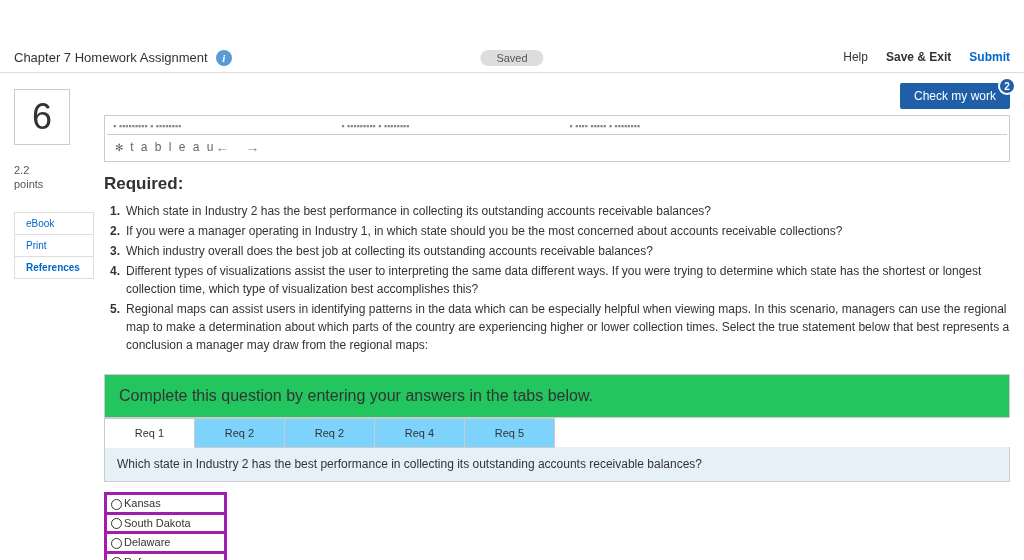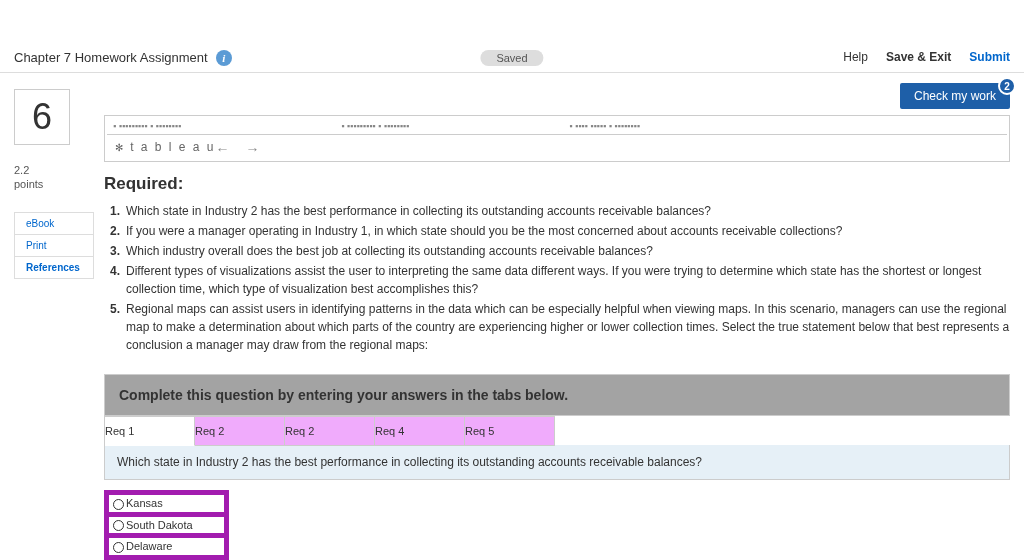--- a/index.html
+++ b/index.html
@@ -33,29 +33,29 @@
 .tableau-logo { font-size: 12px; color: #666; letter-spacing: 2px; font-family: Arial; }
 .tableau-logo::before { content: "\273B  "; font-size: 10px; }
 .nav-arrows { display: flex; gap: 16px; color: #888; font-size: 14px; }
 
 .required-title { font-weight: bold; font-size: 17px; margin: 12px 0 8px 0; }
 .req-list { list-style: none; padding-left: 6px; }
 .req-list li { display: flex; font-size: 12px; line-height: 1.5; margin-bottom: 2px; }
 .req-list .num { font-weight: bold; min-width: 16px; }
 .req-list .txt { flex: 1; }
 
-.complete-bar { background: #a3a3a3; border: 1px solid #ccc; padding: 12px 14px; font-weight: bold; font-size: 14px; margin: 20px 0 0 0; }
+.complete-bar { background: #22c55e; border: 1px solid #ccc; padding: 12px 14px; font-weight: normal; font-size: 16px; margin: 20px 0 0 0; }
 .tabstrip { display: flex; border-left: 1px solid #ccc; }
-.tabstrip .tab { border: 1px solid #ccc; border-left: none; padding: 8px 0; width: 90px; text-align: left; font-size: 11px; cursor: pointer; background: #fff; }
+.tabstrip .tab { border: 1px solid #ccc; border-left: none; padding: 8px 0; width: 90px; text-align: center; font-size: 11px; cursor: pointer; background: #fff; }
 .tabstrip .tab.active { background: #fff; border-bottom: 1px solid #fff; position: relative; z-index: 2; }
-.tabstrip .tab:not(.active) { background: #f0abfc; }
+.tabstrip .tab:not(.active) { background: #7dd3fc; }
 
 .question-bar { background: #e6f0f7; border: 1px solid #ccc; border-top: none; padding: 10px 12px; font-size: 12px; margin-top: -1px; }
 .answer-table { border-collapse: collapse; margin-top: 10px; }
-.answer-table td { border: 5px solid #a21caf; padding: 2px 8px 2px 4px; font-size: 11px; min-width: 120px; }
+.answer-table td { border: 3px solid #a21caf; padding: 2px 8px 2px 4px; font-size: 11px; min-width: 120px; }
 .radio-circle { display: inline-block; width: 11px; height: 11px; border: 1.5px solid #333; border-radius: 50%; vertical-align: middle; margin-right: 2px; }
 
 .navbtns { display: flex; justify-content: center; gap: 18px; margin-top: 18px; padding-bottom: 8px; }
 .navbtn { padding: 0 28px; font-size: 12px; border: none; color: #fff; cursor: pointer; }
 .navbtn.prev { background: #c7c7c7; color: #eee; }
 .navbtn.next { background: #1e5fa8; }
 </style>
 </head>
 <body>
 

